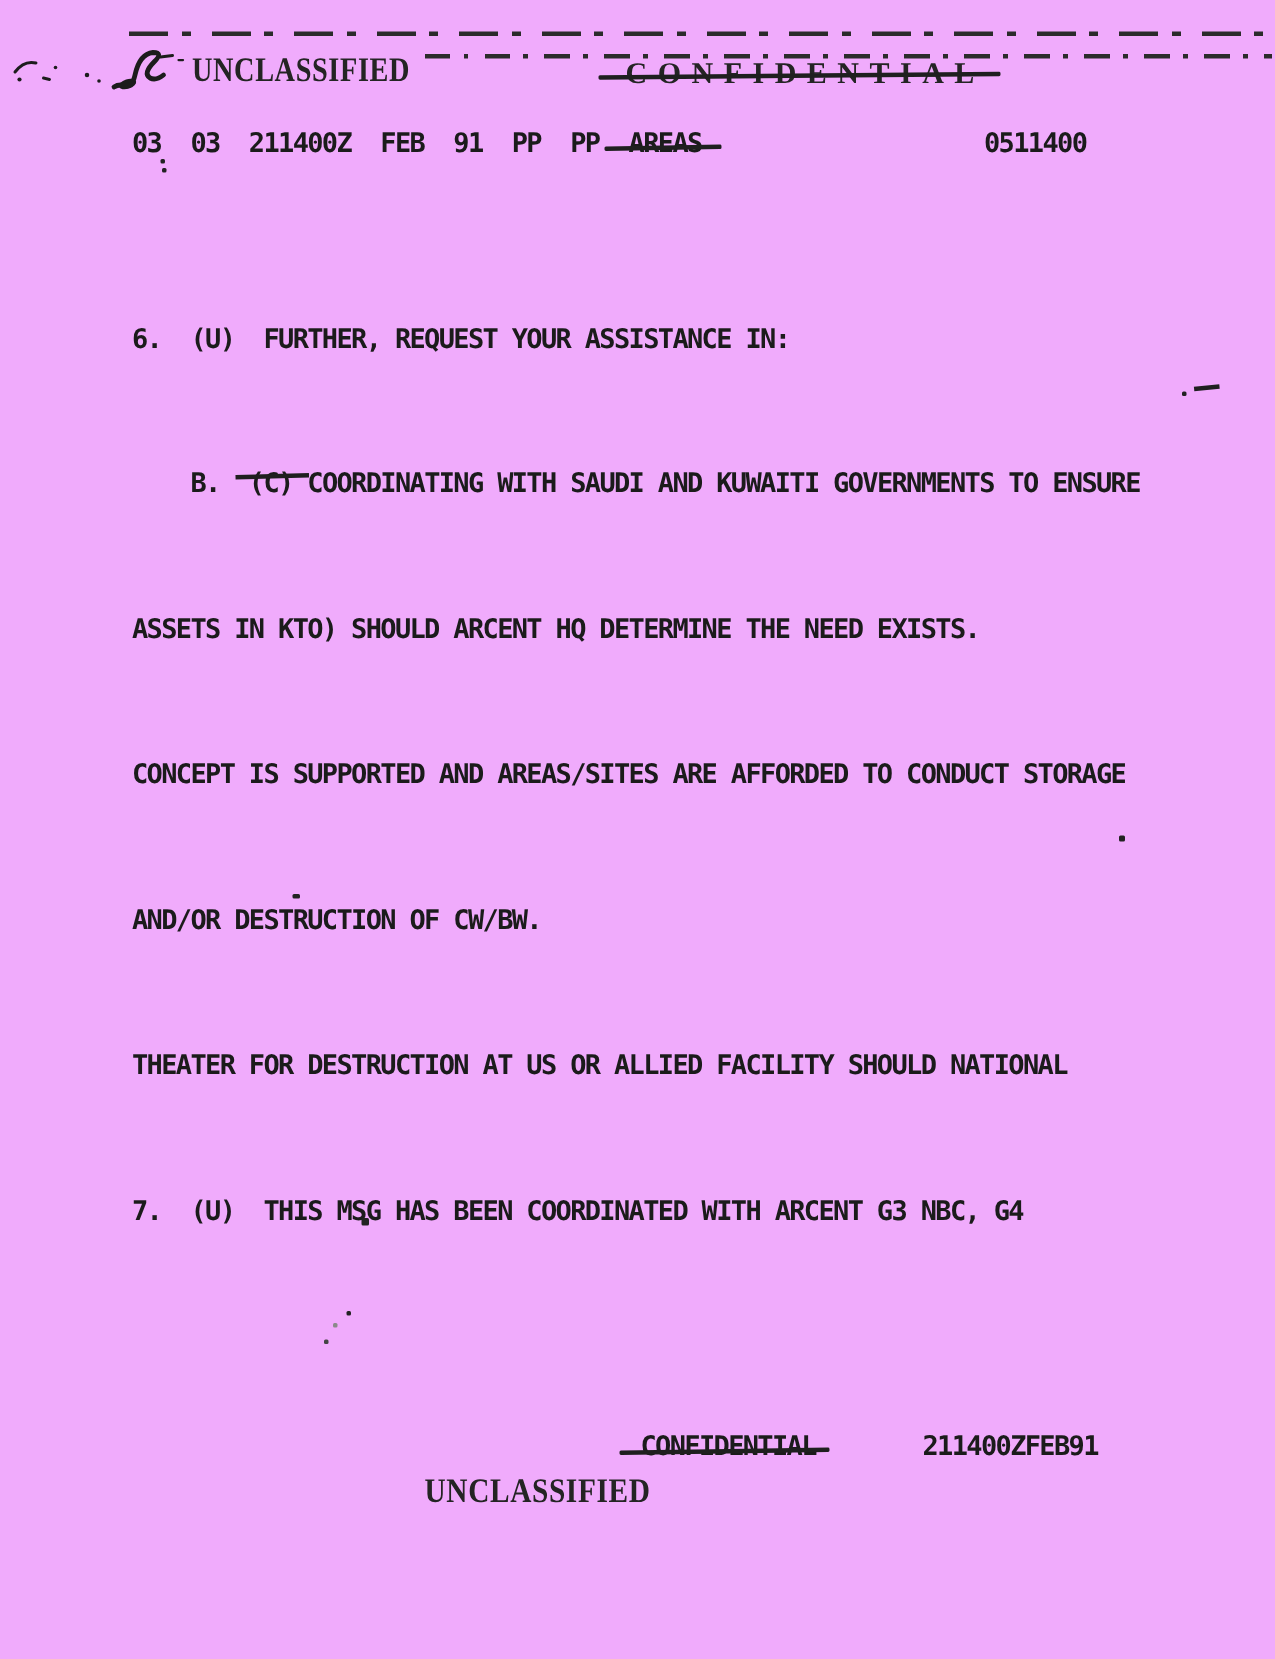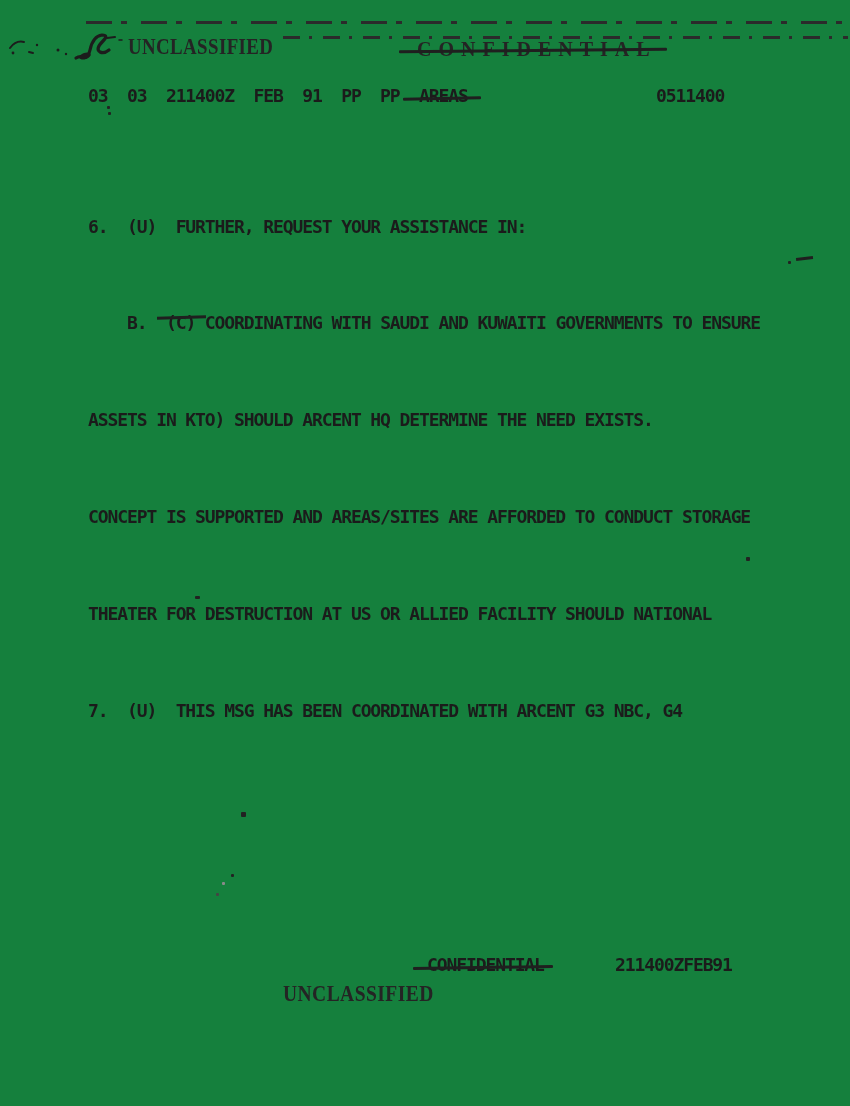--- a/index.html
+++ b/index.html
@@ -1,19 +1,19 @@
 <!DOCTYPE html>
 <html><head>
 <meta charset="utf-8">
 <style>
   html,body{margin:0;padding:0;background:#ffffff;}
   .page{
     position:relative;
     width:850px;height:1106px;
-    background:#15803d;
+    background:#f0abfc;
     overflow:hidden;
     font-family:"DejaVu Sans Mono", monospace;
     color:#1b1b1b;
   }
   
   .mono{
     font-family:"DejaVu Sans Mono", monospace;
     font-weight:bold;
     font-size:18px;
     letter-spacing:-1.1px;
@@ -102,20 +102,21 @@
   <div class="strike" style="left:403px;top:97px;width:78px;height:2.6px;transform:rotate(-1deg);"></div>
   <div class="mono routing-serial">0511400</div>
   <div class="speck" style="left:107px;top:106px;width:2.5px;height:2.5px;"></div>
   <div class="speck" style="left:108px;top:112px;width:2.5px;height:3px;"></div>
 
   <div class="mono body-lines">
     <div>6.  (U)  FURTHER, REQUEST YOUR ASSISTANCE IN:</div>
     <div><span>    B.  </span><span class="cstruck">(C)</span><span> COORDINATING WITH SAUDI AND KUWAITI GOVERNMENTS TO ENSURE</span></div>
     <div>ASSETS IN KTO) SHOULD ARCENT HQ DETERMINE THE NEED EXISTS.</div>
     <div>CONCEPT IS SUPPORTED AND AREAS/SITES ARE AFFORDED TO CONDUCT STORAGE</div>
+    <div>AND/OR DESTRUCTION OF CW/BW.</div>
     <div>THEATER FOR DESTRUCTION AT US OR ALLIED FACILITY SHOULD NATIONAL</div>
     <div>7.  (U)  THIS MSG HAS BEEN COORDINATED WITH ARCENT G3 NBC, G4</div>
     
     
     
     
   </div>
 
   <div class="speck" style="left:788px;top:261px;width:3px;height:3px;"></div>
   <div class="margin-dash" style="left:796px;top:257px;width:17px;height:2.6px;transform:rotate(-6deg);"></div>

